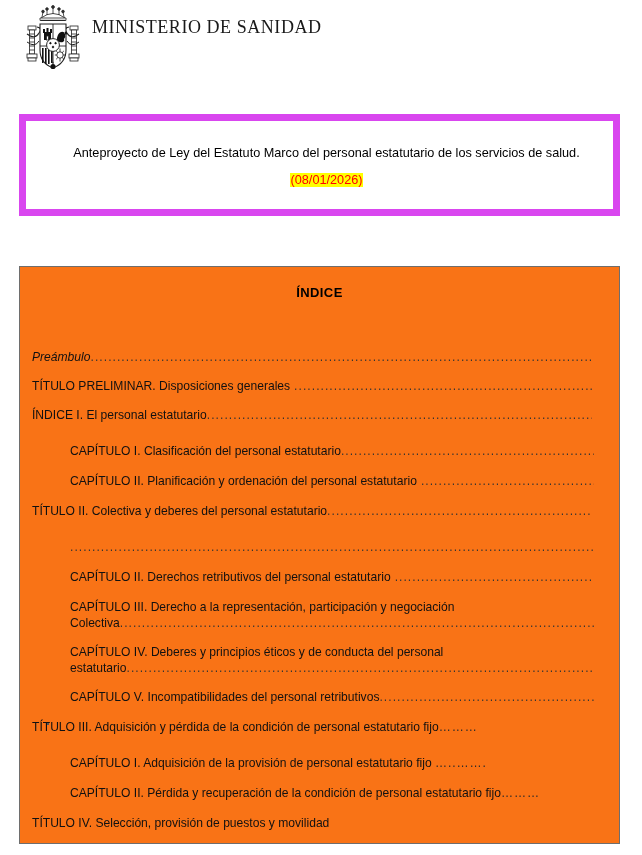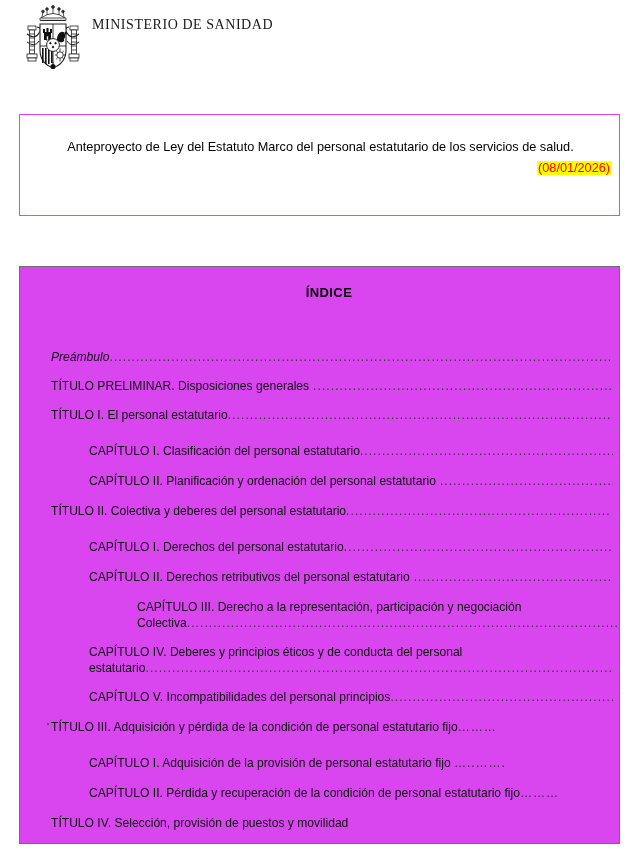--- a/index.html
+++ b/index.html
@@ -33,72 +33,70 @@
     width: 74px;
     height: 76px;
   }
   .coat-of-arms svg { display: block; width: 74px; height: 76px; }
 
   .ministry-name {
     position: absolute;
     left: 92px;
     top: 17px;
     font-family: "Liberation Serif", "DejaVu Serif", serif;
-    font-size: 14px;
+    font-size: 18px;
     letter-spacing: 0.55px;
     color: #1a1a1a;
     white-space: nowrap;
   }
 
   
   .title-box {
     position: absolute;
     left: 19px;
     top: 114px;
     width: 601px;
     height: 102px;
-    border: 1px solid #d946ef;
+    border: 7px solid #d946ef;
     box-sizing: border-box;
     background: #ffffff;
   }
   .title-text {
     position: absolute;
     left: 0;
     top: 23px;
     width: 601px;
     text-align: center;
     font-size: 12.7px;
     line-height: 19px;
     color: #000000;
     padding: 0 10px;
     box-sizing: border-box;
   }
   .title-date {
     display: block;
-    margin-top: 2px;
-    text-align: right;
+    margin-top: 8px;
   }
   .title-date .hl {
     background: #FFFF00;
     color: #FF0000;
     padding: 0 1px;
   }
 
   
   .index-box {
     position: absolute;
     left: 19px;
     top: 266px;
     width: 601px;
     height: 578px;
     border: 1px solid #6e6e6e;
     box-sizing: border-box;
-    background: #d946ef;
+    background: #f97316;
     overflow: hidden;
-    padding-left: 19px;
   }
   .index-heading {
     text-align: center;
     font-size: 13px;
     font-weight: bold;
     letter-spacing: 0.4px;
     margin: 0;
     padding: 18px 0 0 0;
     color: #000;
   }
@@ -275,21 +273,21 @@
         </span>
       </div>
       <div class="toc-entry lvl-title fill gap" style="top: 79px;">
         <span class="row">
           <span class="label">TÍTULO PRELIMINAR. Disposiciones generales</span>
           <span class="dots">................................................................................................................................................................................................................................................</span>
         </span>
       </div>
       <div class="toc-entry lvl-title fill" style="top: 108px;">
         <span class="row">
-          <span class="label">TÍTULO I. El personal estatutario</span>
+          <span class="label">ÍNDICE I. El personal estatutario</span>
           <span class="dots">................................................................................................................................................................................................................................................</span>
         </span>
       </div>
       <div class="toc-entry lvl-chap fill" style="top: 144px;">
         <span class="row">
           <span class="label">CAPÍTULO I.  Clasificación del personal estatutario</span>
           <span class="dots">................................................................................................................................................................................................................................................</span>
         </span>
       </div>
       <div class="toc-entry lvl-chap fill gap" style="top: 174px;">
@@ -299,47 +297,46 @@
         </span>
       </div>
       <div class="toc-entry lvl-title fill" style="top: 204px;">
         <span class="row">
           <span class="label">TÍTULO II. Colectiva y deberes del personal estatutario</span>
           <span class="dots">................................................................................................................................................................................................................................................</span>
         </span>
       </div>
       <div class="toc-entry lvl-chap fill" style="top: 240px;">
         <span class="row">
-          <span class="label">CAPÍTULO I.  Derechos del personal estatutario</span>
           <span class="dots">................................................................................................................................................................................................................................................</span>
         </span>
       </div>
       <div class="toc-entry lvl-chap fill gap" style="top: 270px;">
         <span class="row">
           <span class="label">CAPÍTULO II. Derechos retributivos del personal estatutario</span>
           <span class="dots">................................................................................................................................................................................................................................................</span>
         </span>
       </div>
-      <div class="toc-entry lvl-chap wrap" style="top: 300px; margin-left: 48px;">
+      <div class="toc-entry lvl-chap wrap" style="top: 300px;">
         <span class="line1">CAPÍTULO III. Derecho a la representación, participación y negociación</span>
         <span class="line2">
           <span class="label2">Colectiva</span>
           <span class="dots">............................................................................................................................................................................................................................</span>
         </span>
       </div>
       <div class="toc-entry lvl-chap wrap" style="top: 345px;">
         <span class="line1">CAPÍTULO IV. Deberes y principios éticos y de conducta del personal</span>
         <span class="line2">
           <span class="label2">estatutario</span>
           <span class="dots">............................................................................................................................................................................................................................</span>
         </span>
       </div>
       <div class="toc-entry lvl-chap fill" style="top: 390px;">
         <span class="row">
-          <span class="label">CAPÍTULO V. Incompatibilidades del personal principios</span>
+          <span class="label">CAPÍTULO V. Incompatibilidades del personal retributivos</span>
           <span class="dots">................................................................................................................................................................................................................................................</span>
         </span>
       </div>
       <div class="toc-entry lvl-title shortdots" style="top: 420px;">
         <span class="row"><span class="label">TÍTULO III. Adquisición y pérdida de la condición de personal estatutario fijo</span><span class="dots-short">………</span></span>
       </div>
       <div class="toc-entry lvl-chap shortdots" style="top: 456px;">
         <span class="row"><span class="label">CAPÍTULO I. Adquisición de la provisión de personal estatutario fijo </span><span class="dots-short">…..…….</span></span>
       </div>
       <div class="toc-entry lvl-chap shortdots" style="top: 486px;">

